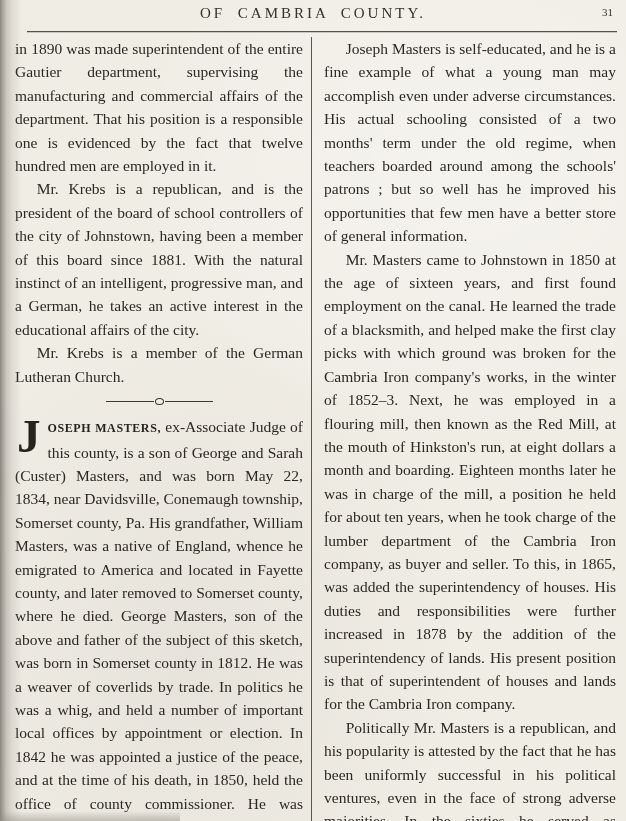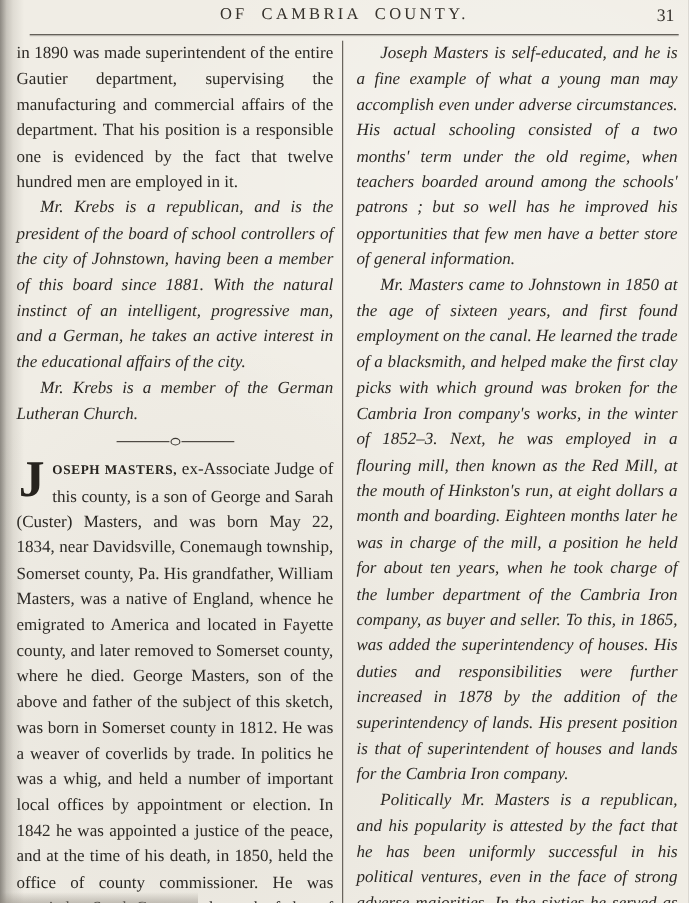--- a/index.html
+++ b/index.html
@@ -51,21 +51,21 @@
     text-align: center;
     font-size: 15px;
     letter-spacing: 3px;
     word-spacing: 6px;
     color: #35312b;
   }
   .page-num {
     position: absolute;
     right: 13px;
     top: 1px;
-    font-size: 16px;
+    font-size: 11px;
     color: #35312b;
   }
   .head-rule {
     position: absolute;
     top: 31px;
     left: 27px;
     right: 9px;
     height: 1px;
     background: #55504a;
     box-shadow: 0 1px 0 rgba(85,80,74,0.25);
@@ -85,21 +85,21 @@
   }
   .column.left  { width: 288px; }
   .column.right { flex: 1; }
   .col-rule {
     width: 1px;
     background: #5a554e;
     margin-left: 8px;
     margin-right: 12px;
   }
   p { margin: 0; }
-  p.indent { text-indent: 1.4em; font-style: italic; }
+  p.indent { text-indent: 1.4em; }
   .divider {
     display: flex;
     align-items: center;
     justify-content: center;
     height: 24px;
     margin: 1px 0 2px 0;
   }
   .div-line {
     display: block;
     width: 48px;

